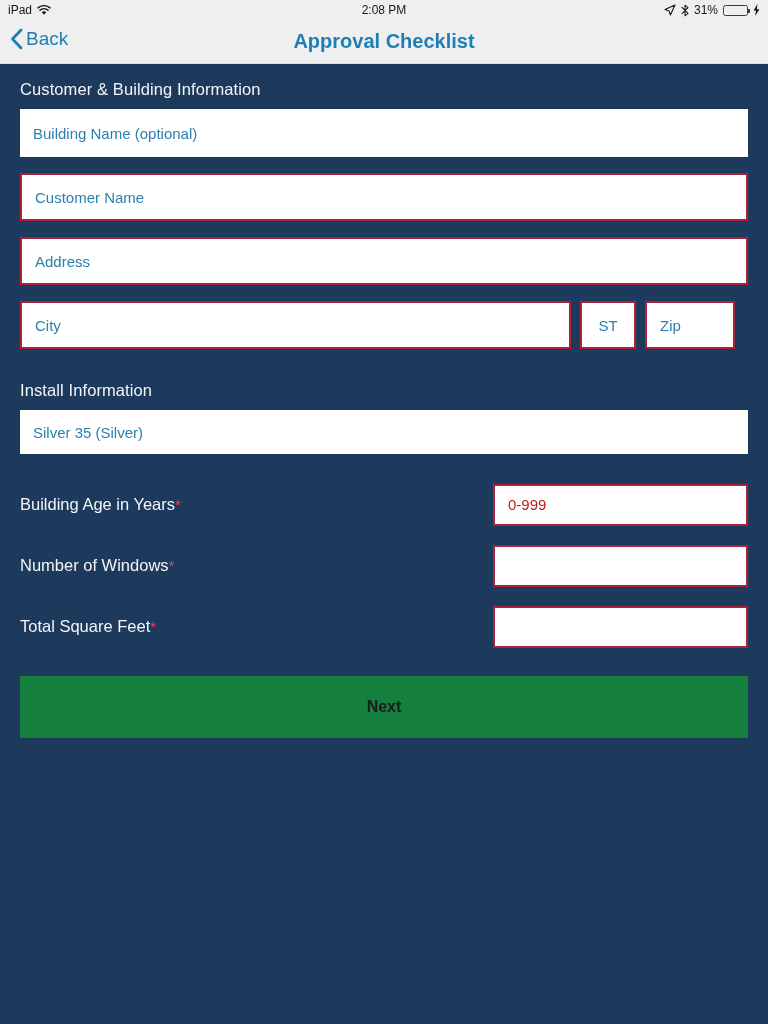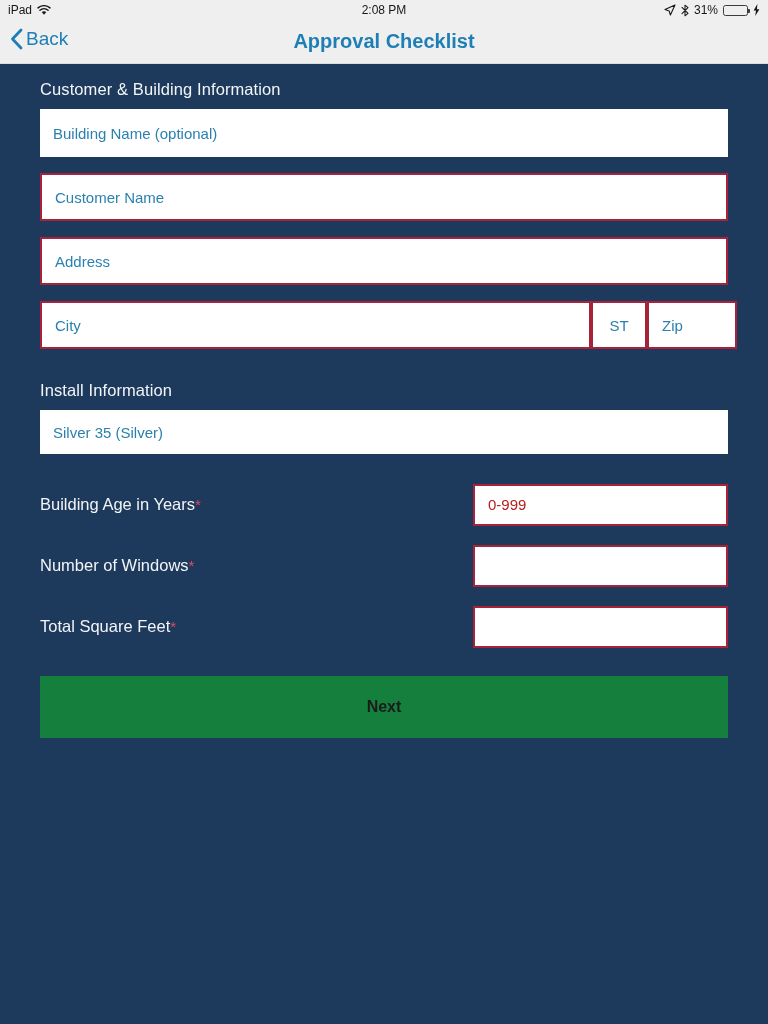--- a/index.html
+++ b/index.html
@@ -106,21 +106,21 @@
     font-size: 20px;
     font-weight: bold;
     color: #1d7fb5;
     pointer-events: none;
   }
 
   
   .content {
     background: #1d3a5c;
     height: 960px;
-    padding: 0 40px;
+    padding: 0 20px;
   }
 
   .section-title {
     color: #f2f4f7;
     font-size: 16.5px;
     padding-top: 16px;
     padding-bottom: 10px;
     letter-spacing: 0.1px;
   }
 
@@ -138,20 +138,21 @@
   .field.required {
     border: 2px solid #a8233a;
   }
   .field.no-border { border: none; }
 
   .field .ph { color: #2a80ae; }
 
   
   .row {
     display: flex;
+    gap: 9px;
     margin-bottom: 16px;
   }
   .row .field { margin-bottom: 0; }
   .field-city { flex: 0 0 551px; }
   .field-st   { flex: 0 0 56px; justify-content: center; padding: 0; }
   .field-zip  { flex: 0 0 90px; padding-left: 13px; }
 
   .select-field {
     background: #ffffff;
     height: 44px;

